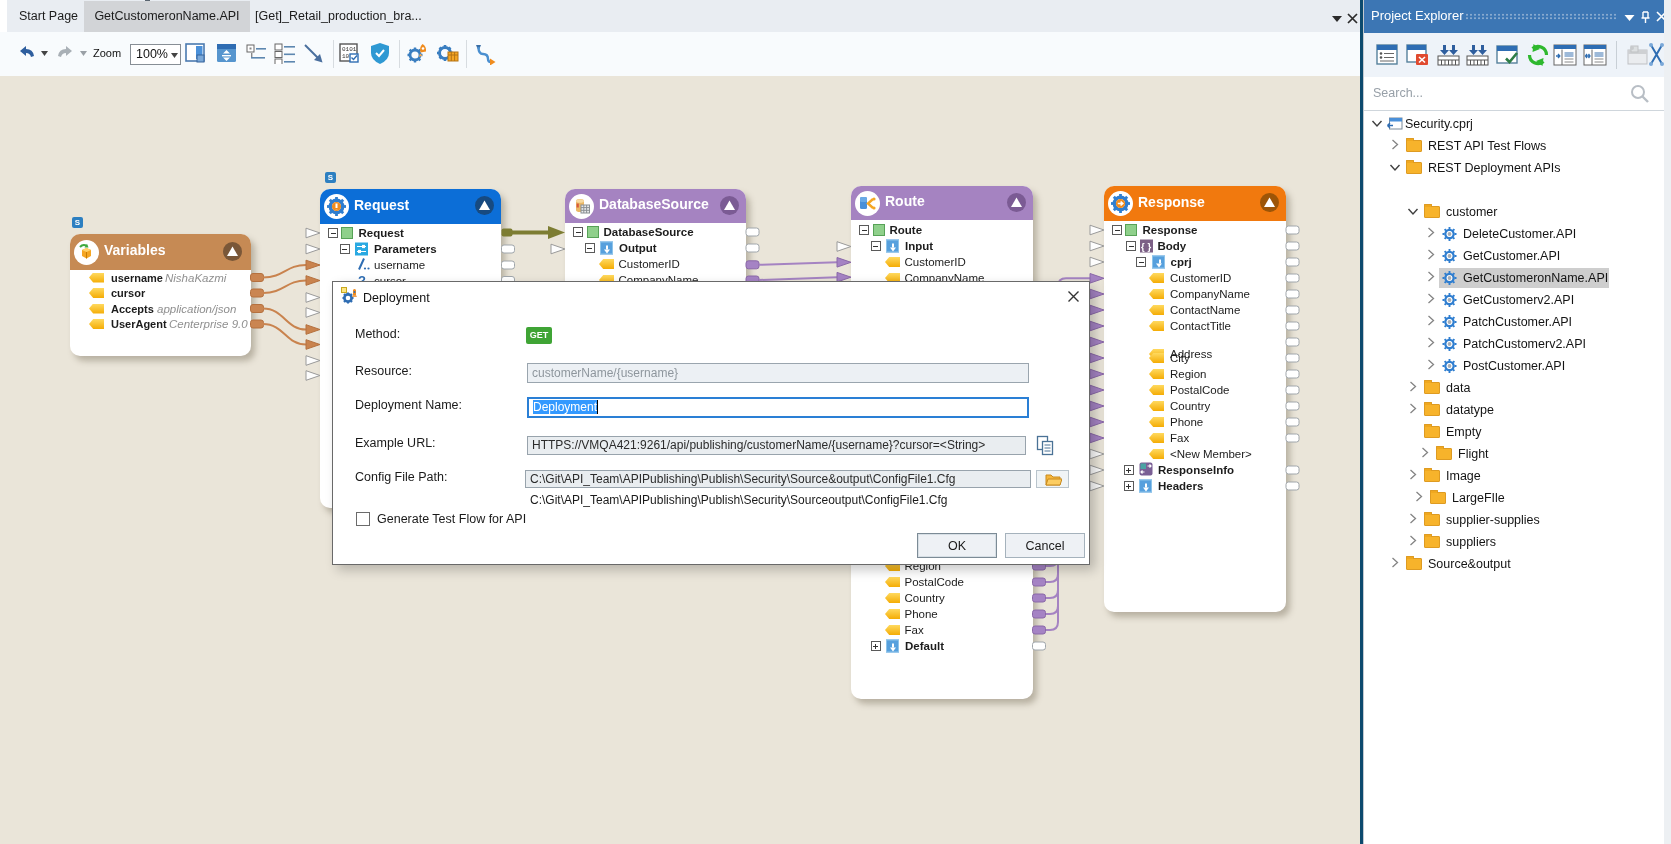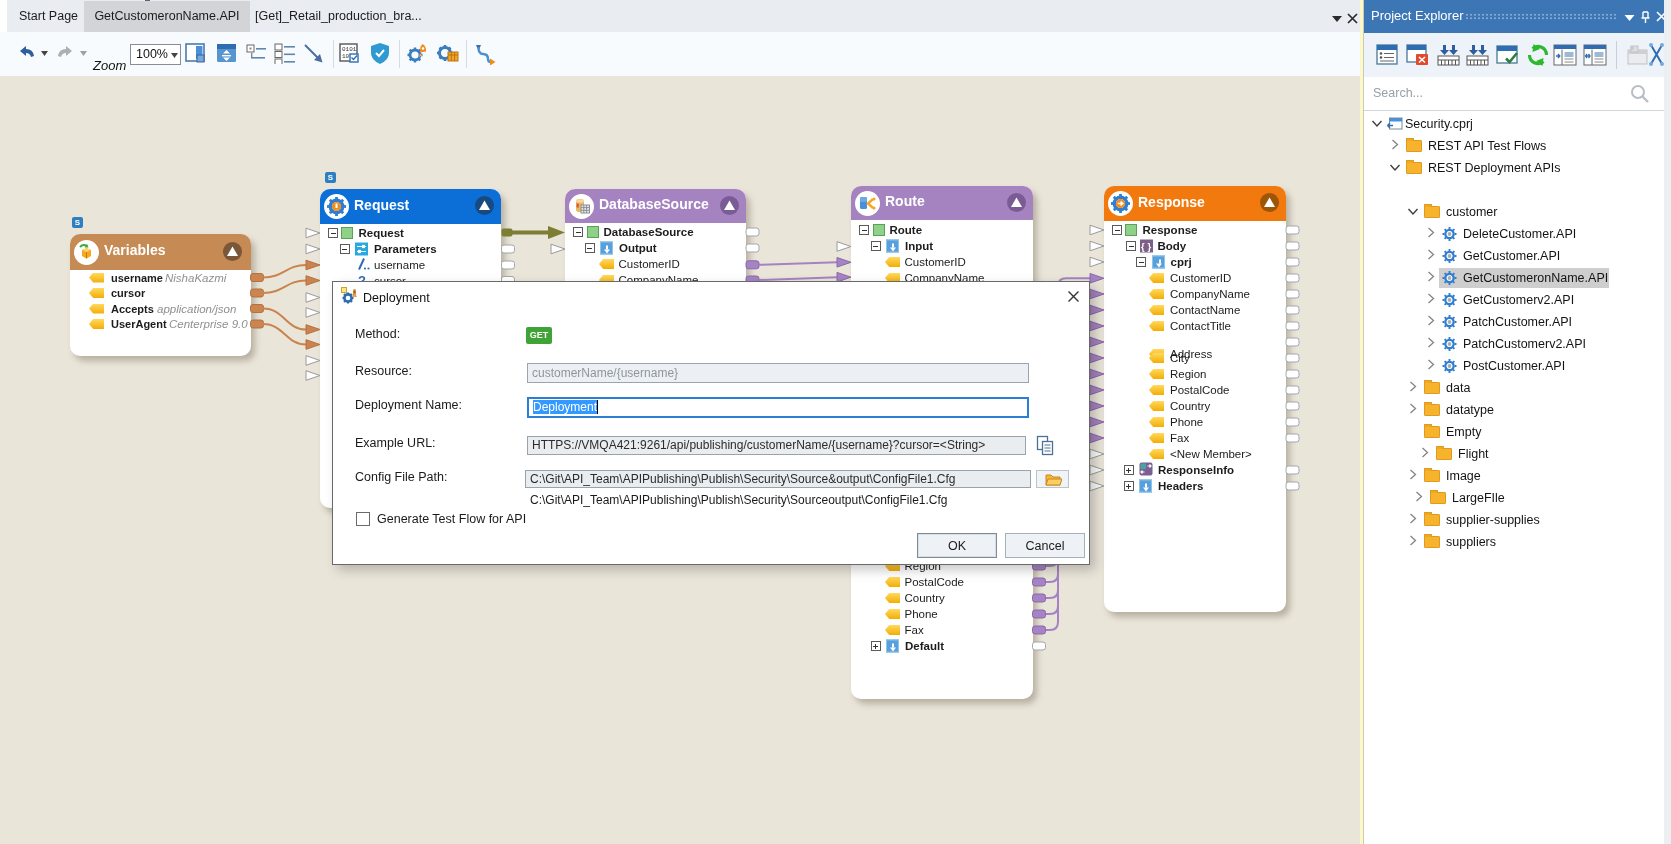--- a/index.html
+++ b/index.html
@@ -1,17 +1,17 @@
 <!DOCTYPE html>
 <html><head>
 <meta charset="utf-8">
 <style>
 * { margin:0; padding:0; box-sizing:border-box; }
 html,body { width:1671px; height:844px; overflow:hidden; font-family:"Liberation Sans", sans-serif; }
-#app { position:absolute; left:0; top:0; width:1671px; height:844px; background:#fef9c3; }
+#app { position:absolute; left:0; top:0; width:1671px; height:844px; background:#0c4a6e; }
 .abs { position:absolute; }
 
 
 #tabbar { left:0; top:0; width:1360px; height:32px; background:#e9edf2; }
 .tab { position:absolute; top:1px; height:31px; line-height:31px; font-size:12.5px; color:#1b1b1b; }
 #tab-active { left:84px; width:166px; background:#d2d4d7; text-align:center; }
 
 
 #toolbar { left:0; top:32px; width:1360px; height:44px; background:#f8fbfd; }
 .tsep { position:absolute; top:8px; width:1px; height:28px; background:#d7dce0; }
@@ -82,21 +82,21 @@
       </svg>
     <svg class="abs" style="left:41px; top:19px;" width="8" height="6">
         <path d="M0,0 L7,0 L3.5,5 Z" fill="#444"></path>
       </svg>
     <svg class="abs" style="left:56px; top:14px;" width="22" height="16">
         <path d="M2,10 Q3,3 10,3 L10,0 L16,5 L10,10 L10,7 Q6,7 5,11 Z" fill="#a9b0b6"></path>
       </svg>
     <svg class="abs" style="left:80px; top:19px;" width="8" height="6">
         <path d="M0,0 L7,0 L3.5,5 Z" fill="#9aa0a6"></path>
       </svg>
-    <div class="abs" style="left:93px; top:26px; font-size:13px; color:#111;font-style:italic;">Zoom</div>
+    <div class="abs" style="left:93px; top:15px; font-size:11px; color:#111;">Zoom</div>
     <div class="abs" style="left:130px; top:12px; width:51px; height:21px; background:#fff; border:1px solid #878e95;">
       <div class="abs" style="left:5px; top:2px; font-size:12.5px; color:#111;">100%</div>
       <svg class="abs" style="left:40px; top:8px;" width="8" height="6">
           <path d="M0,0 L7,0 L3.5,5 Z" fill="#444"></path>
         </svg>
     </div>
     <svg class="abs" style="left:185px; top:11px;" width="21" height="21">
       <rect x="1" y="1" width="18" height="17" fill="#fff" stroke="#4a7ab0" stroke-width="1.6"></rect>
         <rect x="11" y="3" width="6.5" height="13" fill="#4a90d9"></rect>
         <rect x="12" y="12" width="7" height="7" fill="#7aa8d8" stroke="#35639c"></rect>
@@ -968,16 +968,23 @@
           <span class="folder" style="left:60px;"></span>
           <span style="left:82px;">supplier-supplies</span>
         </div>
       <div class="trow" style="left:0; top:420px; width:100%;">
           <span style="left:45px;"><svg width="8" height="12">
               <path d="M1.5,1.5 L6.5,6 L1.5,10.5" fill="none" stroke="#848484" stroke-width="1.3"></path>
             </svg></span>
           <span class="folder" style="left:60px;"></span>
           <span style="left:82px;">suppliers</span>
         </div>
+      <div class="trow" style="left:0; top:442px; width:100%;">
+          <span style="left:27px;"><svg width="8" height="12">
+              <path d="M1.5,1.5 L6.5,6 L1.5,10.5" fill="none" stroke="#848484" stroke-width="1.3"></path>
+            </svg></span>
+          <span class="folder" style="left:42px;"></span>
+          <span style="left:64px;">Source&amp;output</span>
+        </div>
     </div>
   </div>
   <div id="rstrip" class="abs"></div>
 </div>
 
 </body></html>

